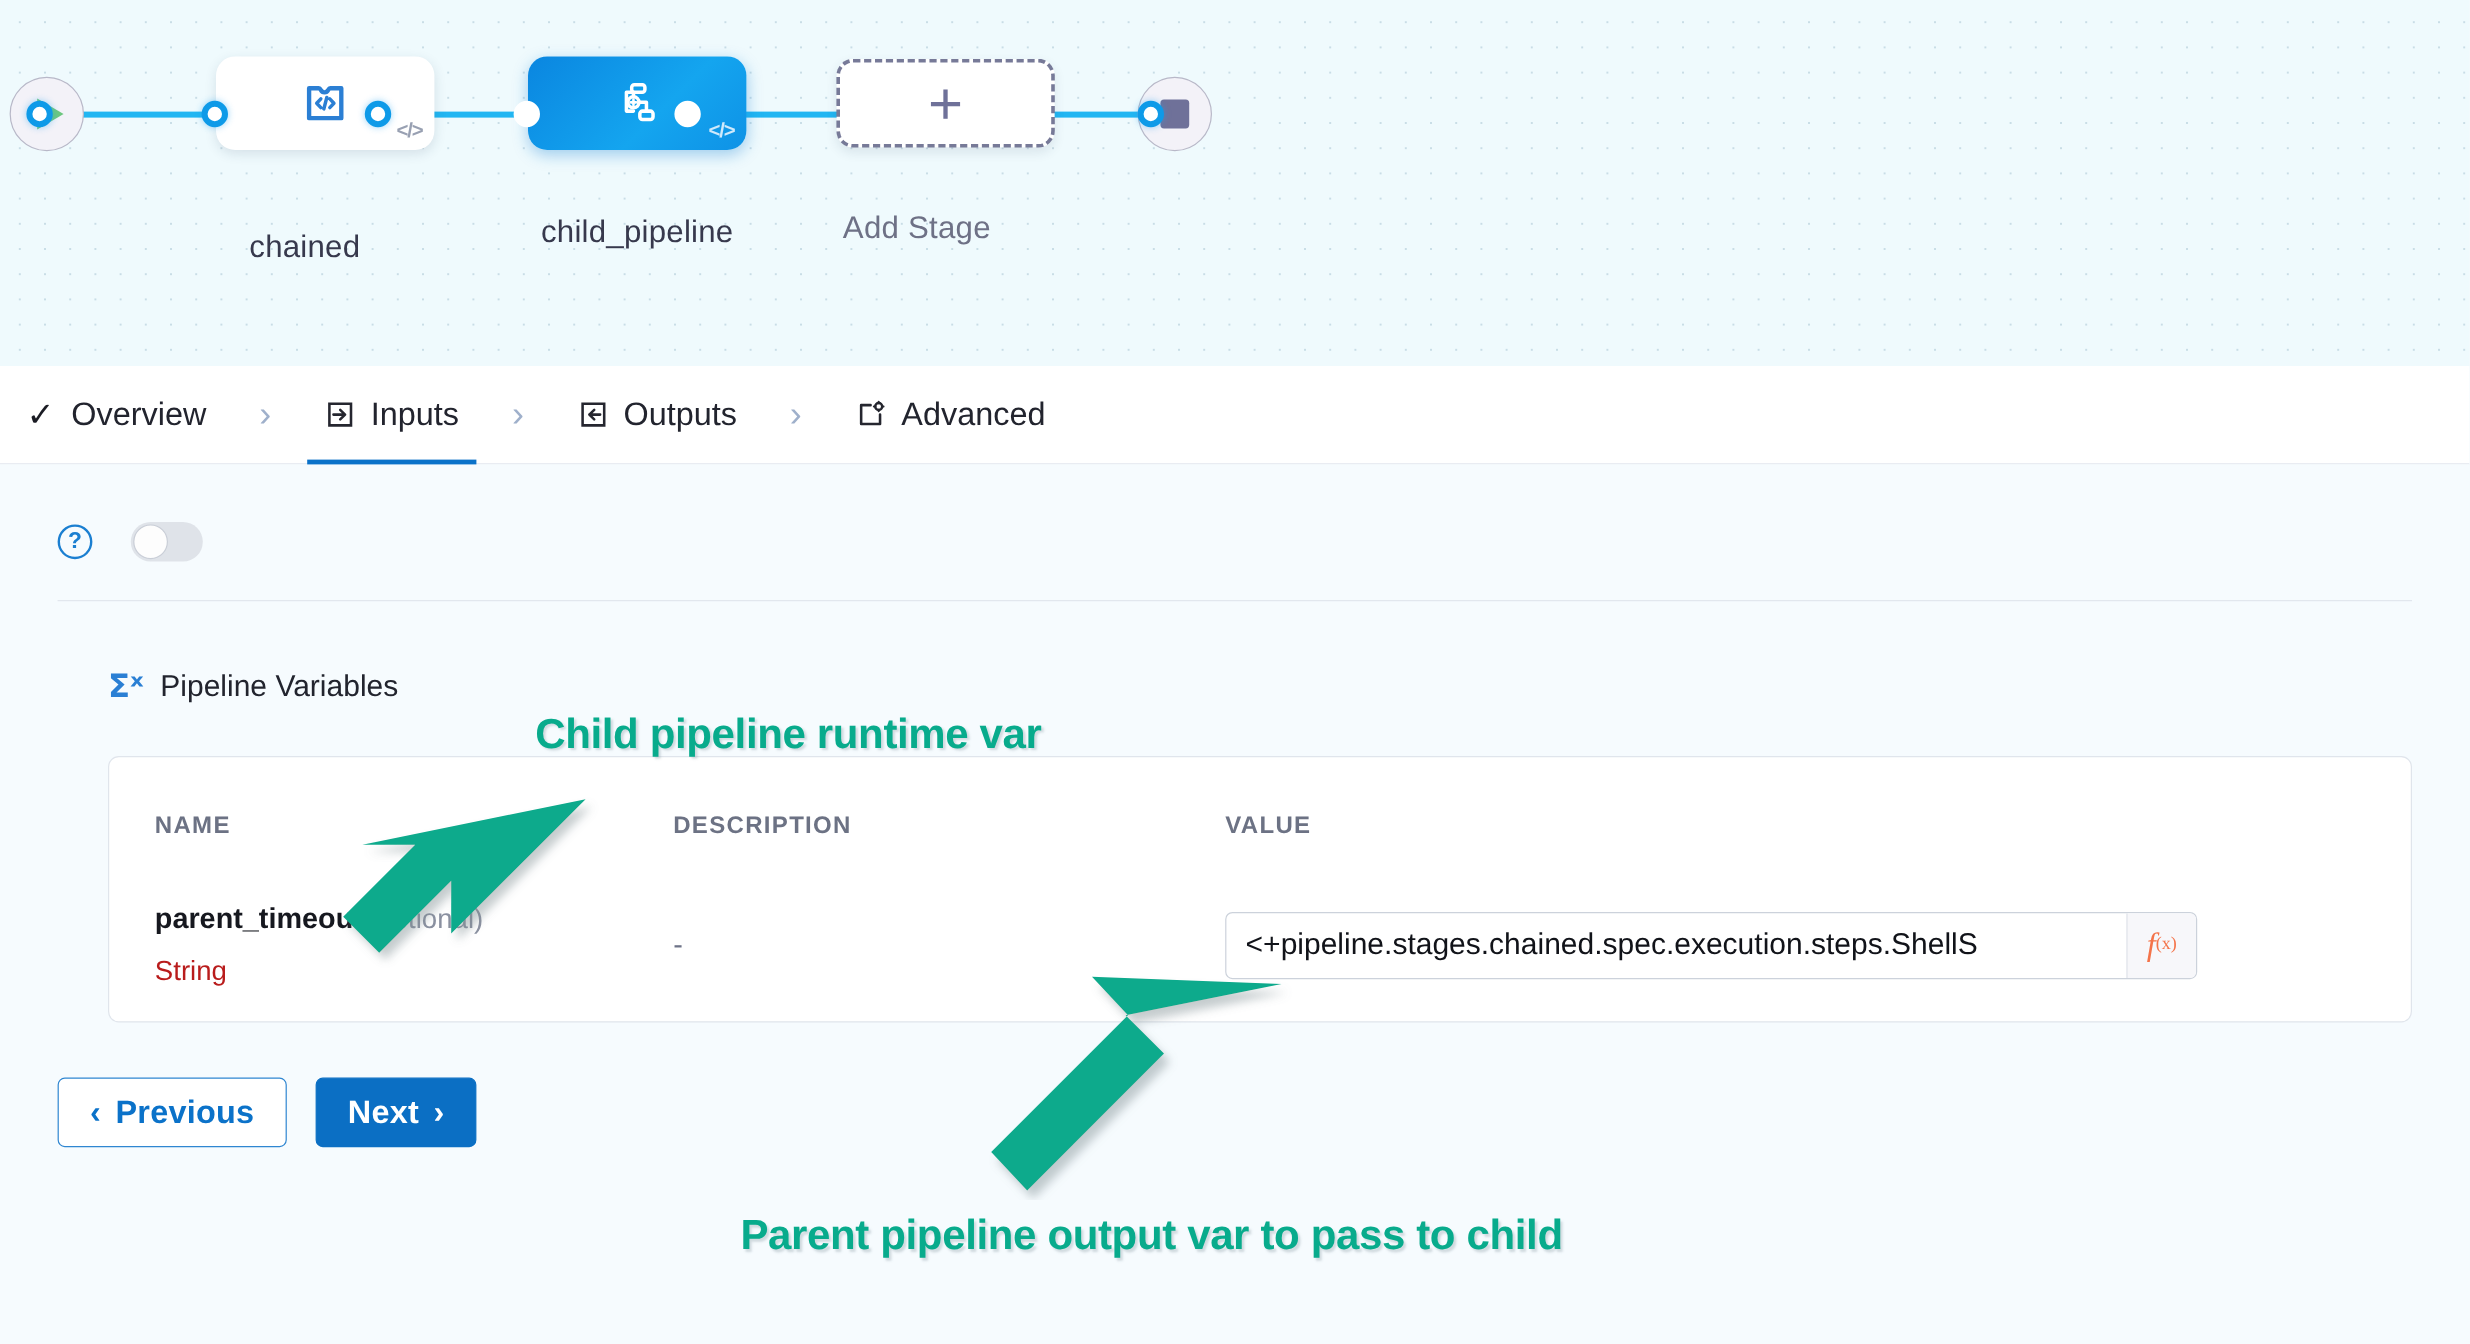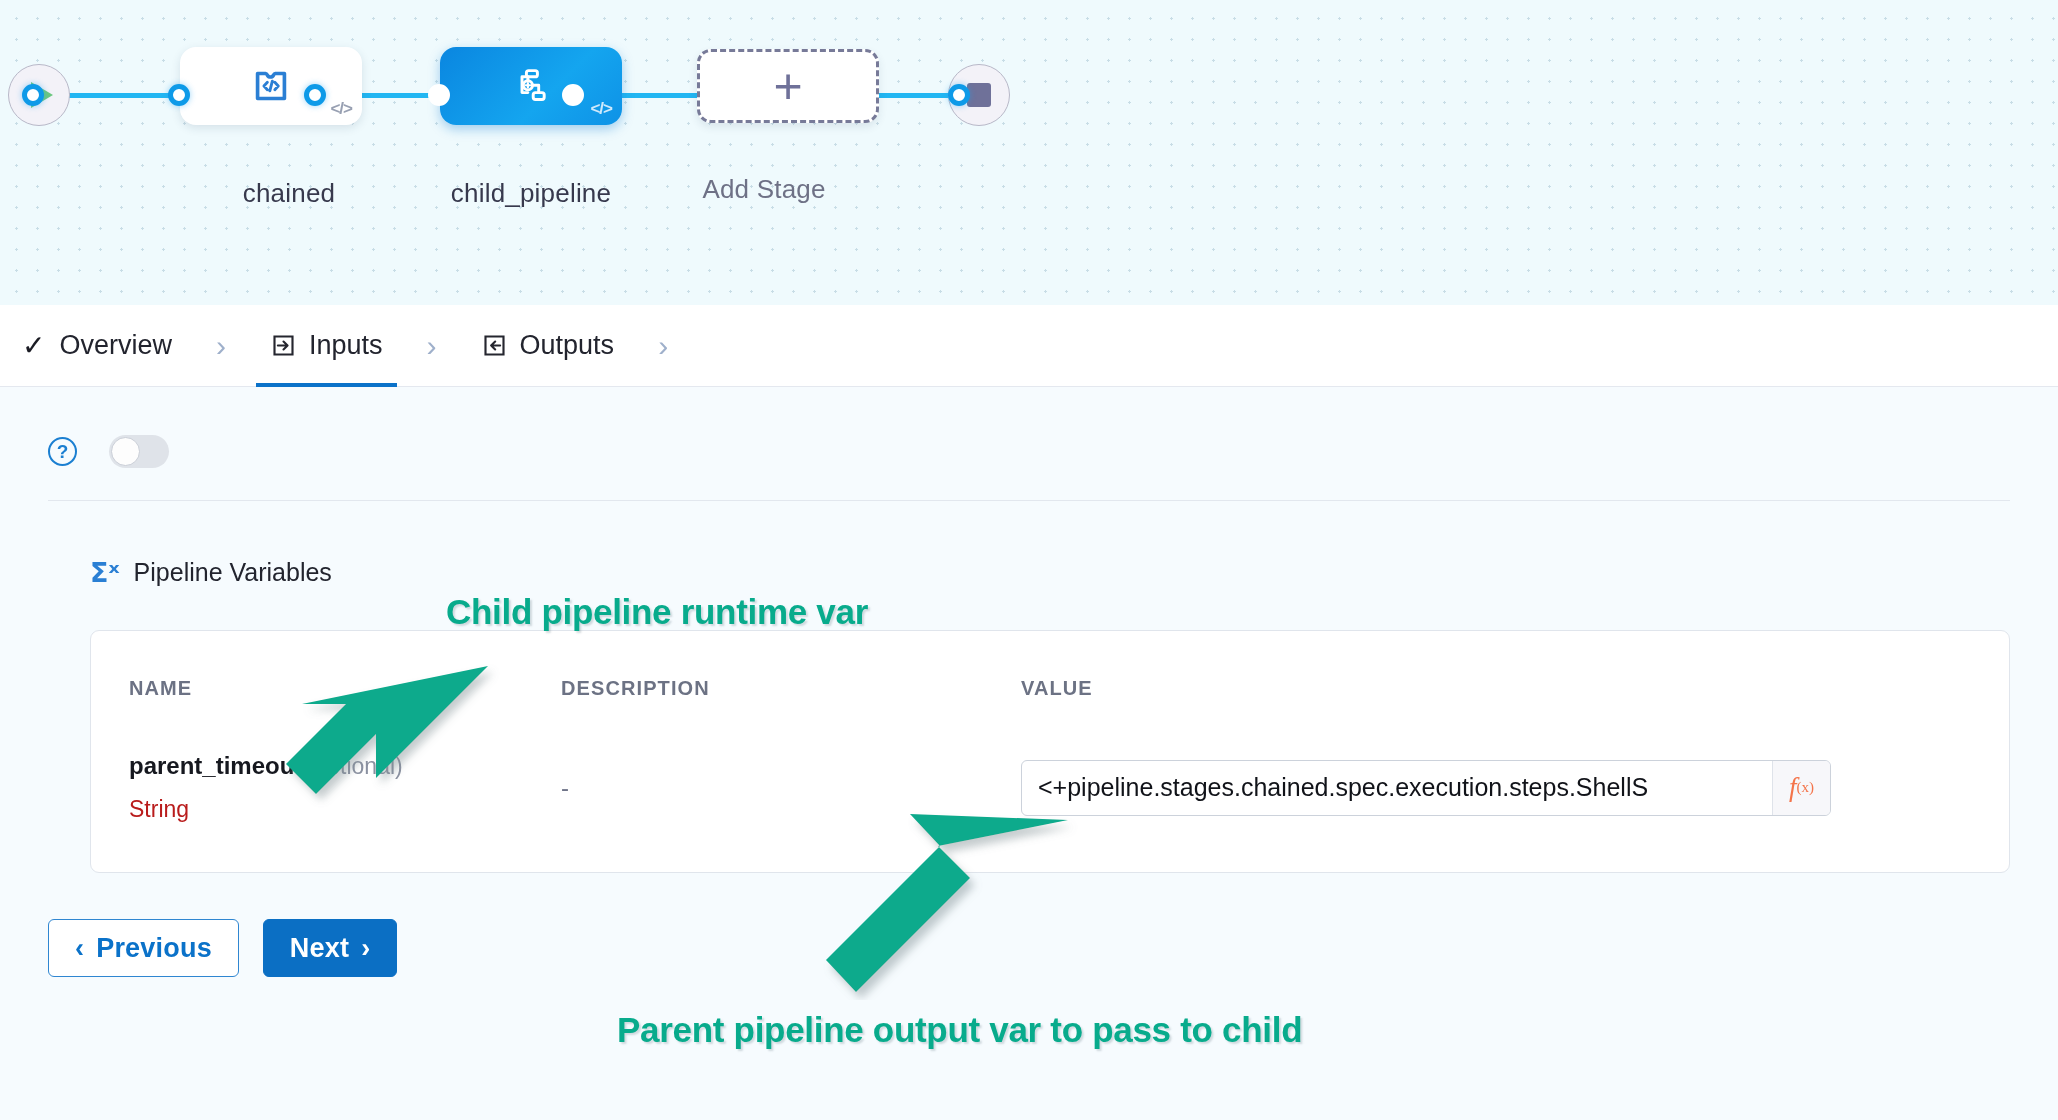--- a/index.html
+++ b/index.html
@@ -199,21 +199,21 @@
   }
   .annot-top { position: absolute; left: 446px; top: 592px; }
   .annot-bottom { position: absolute; left: 617px; top: 1010px; }
 
   .var-card {
     margin: 42px 48px 0 90px;
     background: #fff;
     border: 1px solid #e0e5ec;
     border-radius: 9px;
     width: 1920px;
-    padding: 34px 0 49px 0;
+    padding: 34px 0 28px 0;
     position: relative;
   }
   .vtable { width: 100%; border-collapse: collapse; table-layout: fixed; }
   .vtable th {
     text-align: left;
     font-size: 20px;
     letter-spacing: 1.1px;
     color: #6c7284;
     font-weight: 700;
     padding: 12px 0 0 0;
@@ -296,21 +296,21 @@
 
   <div class="stage white" style="left:180px;">
     <svg width="46" height="46" viewBox="0 0 24 24">
       <path d="M5 5.5h4.2c.5 0 .7.4.9.8.3.6.8 1 1.6 1s1.3-.4 1.6-1c.2-.4.4-.8.9-.8H19v13H5z" fill="none" stroke="#2b7fd4" stroke-width="1.9" stroke-linejoin="round"></path>
       <path d="M10.1 10.1 8.3 12l1.8 1.9M14 10.1 15.8 12 14 13.9M12.7 9.5l-1.3 5" fill="none" stroke="#2b7fd4" stroke-width="1.5" stroke-linecap="round" stroke-linejoin="round"></path>
     </svg>
     <span class="codebadge dark">&lt;/&gt;</span>
   </div>
   <div class="dot" style="left:168px;"></div>
   <div class="dot" style="left:304px;"></div>
-  <div class="stage-label" style="left:159px;">chained</div>
+  <div class="stage-label" style="left:124px;margin-top:12px;">chained</div>
 
   <div class="stage blue" style="left:440px;">
     <svg width="44" height="44" viewBox="0 0 24 24">
       <rect x="9.5" y="3.6" width="6" height="3.4" rx="1.2" fill="none" stroke="#fff" stroke-width="1.6"></rect>
       <rect x="13.2" y="15.6" width="6" height="3.8" rx="1.2" fill="none" stroke="#fff" stroke-width="1.6"></rect>
       <circle cx="10.3" cy="11.6" r="2.5" fill="none" stroke="#fff" stroke-width="1.6"></circle>
       <path d="M10.3 9.1V7M10.3 7h-3.2v8.6h3.2M12.8 11.6h3.4v4" fill="none" stroke="#fff" stroke-width="1.6" stroke-linecap="round" stroke-linejoin="round"></path>
       <path d="M9.1 11.6h2.4M10.3 10.4v2.4" stroke="#fff" stroke-width="1.2" stroke-linecap="round"></path>
     </svg>
     <span class="codebadge light">&lt;/&gt;</span>
@@ -352,20 +352,30 @@
     <span class="tab-ico">
       <svg width="27" height="27" viewBox="0 0 24 24">
         <path d="M4 4h16v16H4z" fill="none" stroke="#25262f" stroke-width="1.9"></path>
         <path d="M17 12H9M12.6 8.5 9 12l3.6 3.5" fill="none" stroke="#25262f" stroke-width="1.9" stroke-linecap="round" stroke-linejoin="round"></path>
       </svg>
     </span>
     <span>Outputs</span>
   </div>
   <span class="chev">›</span>
 
+  <div class="tab">
+    <span class="tab-ico">
+      <svg width="27" height="27" viewBox="0 0 24 24">
+        <path d="M5 5h7M5 5v14h14v-7" fill="none" stroke="#25262f" stroke-width="1.9" stroke-linecap="round" stroke-linejoin="round"></path>
+        <circle cx="18" cy="6" r="2.6" fill="none" stroke="#25262f" stroke-width="1.8"></circle>
+        <path d="M18 2.4v1.2M18 8.4v1.2M14.4 6h1.2M20.4 6h1.2" stroke="#25262f" stroke-width="1.5" stroke-linecap="round"></path>
+      </svg>
+    </span>
+    <span>Advanced</span>
+  </div>
 </div>
 
 <div class="body">
 
   <div class="inputsets-row">
     <span class="help-ico">?</span>
     <span class="toggle">
       <span class="knob"></span>
     </span>
   </div>

